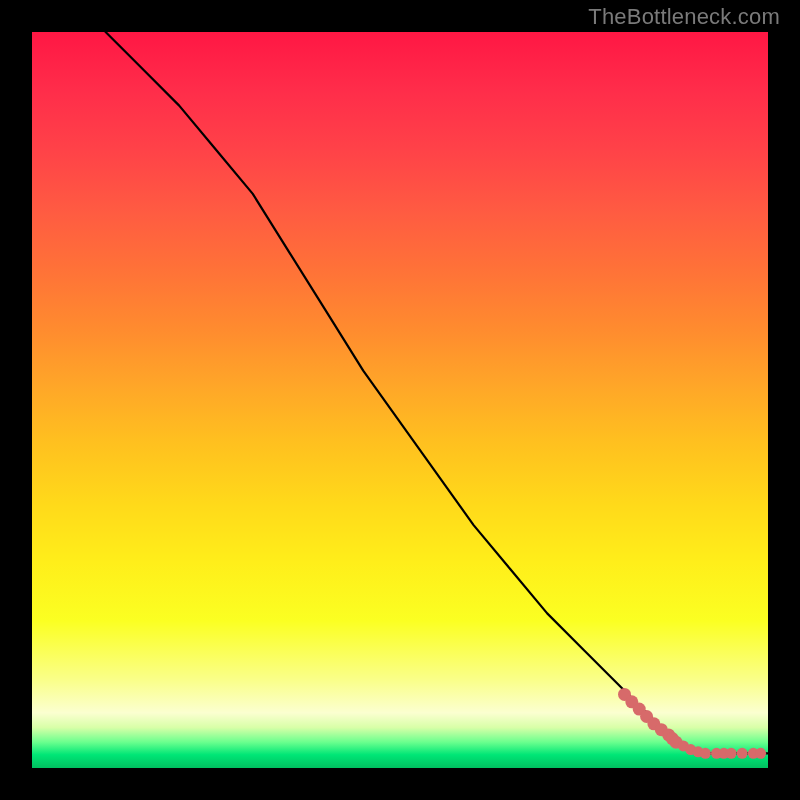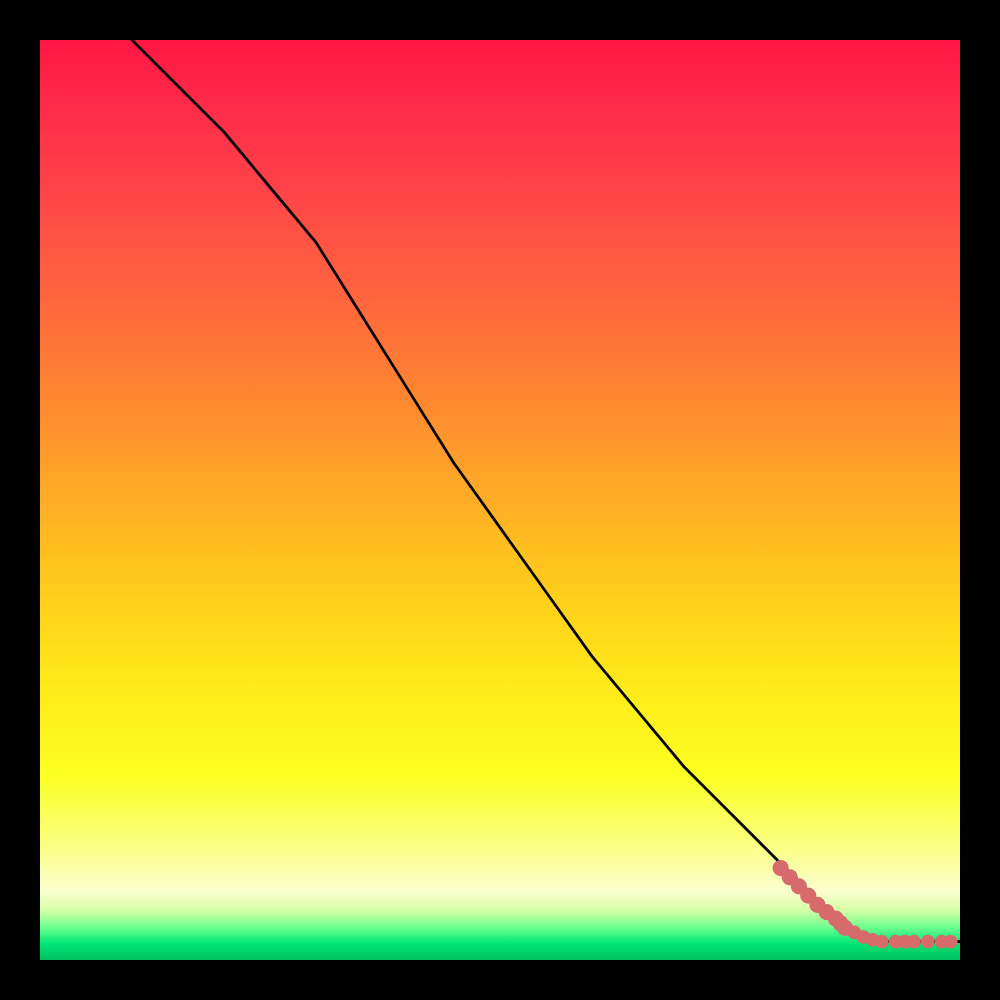--- a/index.html
+++ b/index.html
@@ -71,20 +71,21 @@
   }
   .dot {
     fill: #d76a6a;
     stroke: none;
   }
 </style>
 </head>
 <body>
 
 <div class="wrap">
+  <div class="watermark">TheBottleneck.com</div>
 
   <div class="plot">
     <div class="gradient"></div>
     <svg class="overlay" viewBox="0 0 736 736" preserveAspectRatio="none">
       <path id="curve-path" class="curve" d="M73.6 0.0 L110.4 36.8 L147.2 73.6 L184.0 117.8 L220.8 161.9 L257.6 220.8 L294.4 279.7 L331.2 338.6 L368.0 390.1 L404.8 441.6 L441.6 493.1 L478.4 537.3 L515.2 581.4 L552.0 618.2 L588.8 655.0 L603.5 669.8 L618.2 684.5 L633.0 699.2 L647.7 710.2 L662.4 717.6 L677.1 721.3 L691.8 721.3 L706.6 721.3 L721.3 721.3 L736.0 721.3"></path>
       <g id="dots">
           <circle cx="592.5" cy="662.4" r="6.5" class="dot" fill="#d76a6a"></circle>
           <circle cx="599.8" cy="669.8" r="6.5" class="dot" fill="#d76a6a"></circle>
           <circle cx="607.2" cy="677.1" r="6.5" class="dot" fill="#d76a6a"></circle>
           <circle cx="614.6" cy="684.5" r="6.5" class="dot" fill="#d76a6a"></circle>

